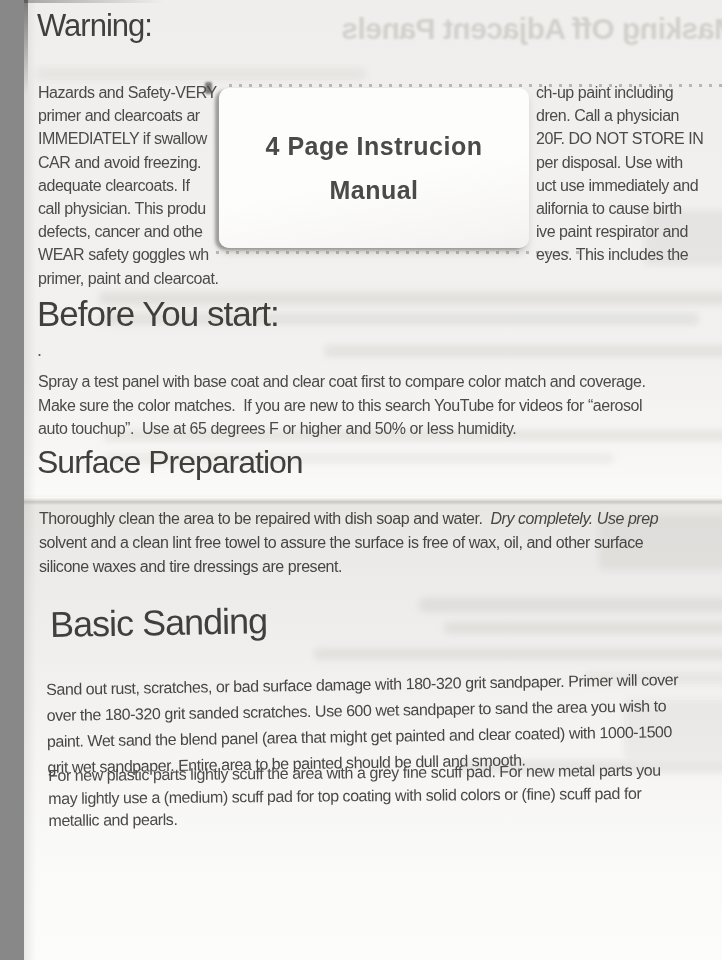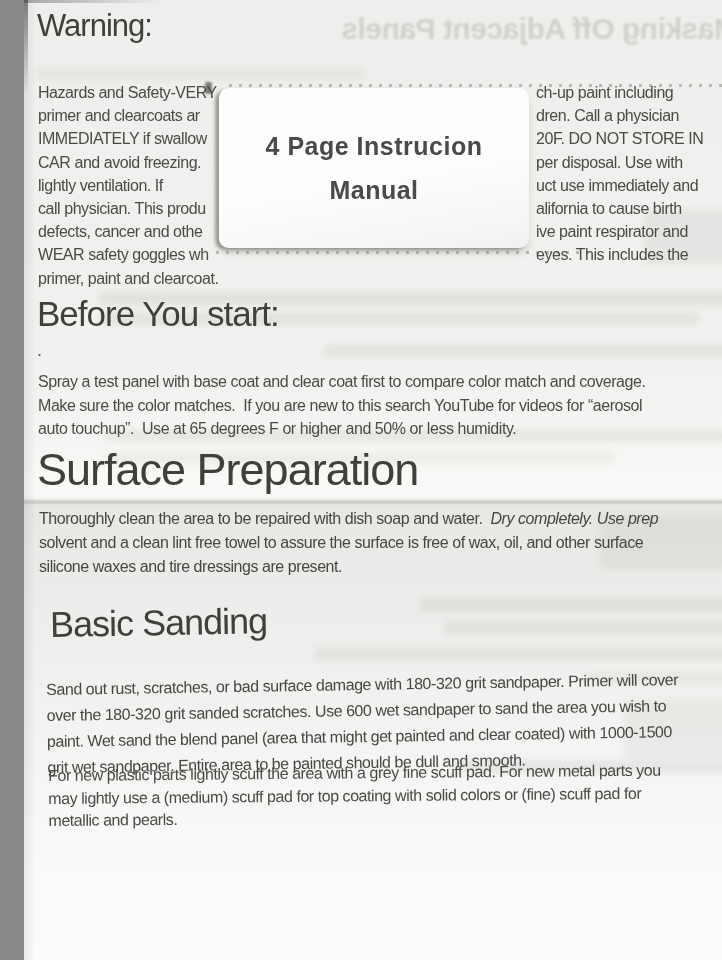--- a/index.html
+++ b/index.html
@@ -44,21 +44,21 @@
       rgba(156,154,148,0.42) 58%, rgba(110,108,102,0.18) 75%, rgba(110,108,102,0) 100%);
   }
 
   
   .heading {
     position:absolute; color:#403f3c; letter-spacing:-1px; font-weight:400;
     white-space:nowrap; z-index:3;
   }
   .h-warning  { left:13px; top:8px;   font-size:31px; }
   .h-before   { left:13px; top:294px; font-size:35px; }
-  .h-surface  { left:13px; top:444px; font-size:45px; }
+  .h-surface  { left:13px; top:444px; font-size:32px; }
   .h-basic    { left:26px; top:604px; font-size:36px; transform:rotate(-1deg); transform-origin:left center; }
 
   .body-text { position:absolute; z-index:3; font-size:16px; letter-spacing:-0.45px;
     color:#4b4a47; line-height:23.5px; }
   .tline { white-space:pre; }
 
   .warning-para { left:14px; top:81px; width:700px; line-height:23.2px; }
   .wline { position:relative; height:23.2px; white-space:nowrap; }
   .wline .right-frag { position:absolute; left:498px; top:0;text-align:center; }
 
@@ -112,21 +112,21 @@
     <div class="bleed-strip" style="left:600px; top:700px; width:115px; height:58px; background:rgba(150,148,140,0.10);"></div>
     <div class="bleed-strip" style="left:430px; top:760px; width:285px; height:13px;"></div>
   </div>
 
   <div class="heading h-warning">Warning:</div>
   <div class="body-text warning-para">
       <div class="wline"><span class="left-frag">Hazards and Safety-VERY</span><span class="right-frag">ch-up paint including</span></div>
       <div class="wline"><span class="left-frag">primer and clearcoats ar</span><span class="right-frag">dren. Call a physician</span></div>
       <div class="wline"><span class="left-frag">IMMEDIATELY if swallow</span><span class="right-frag">20F. DO NOT STORE IN</span></div>
       <div class="wline"><span class="left-frag">CAR and avoid freezing.</span><span class="right-frag">per disposal. Use with</span></div>
-      <div class="wline"><span class="left-frag">lightly ventilation. If</span><span class="right-frag">uct use immediately and</span></div>
+      <div class="wline"><span class="left-frag">adequate clearcoats. If</span><span class="right-frag">uct use immediately and</span></div>
       <div class="wline"><span class="left-frag">call physician. This produ</span><span class="right-frag">alifornia to cause birth</span></div>
       <div class="wline"><span class="left-frag">defects, cancer and othe</span><span class="right-frag">ive paint respirator and</span></div>
       <div class="wline"><span class="left-frag">WEAR safety goggles wh</span><span class="right-frag">eyes. This includes the</span></div>
       <div class="wline"><span class="left-frag">primer, paint and clearcoat.</span><span class="right-frag"></span></div>
     </div>
 
   <div class="perf perf-top"></div>
   <div class="perf perf-bottom"></div>
   <div class="perf-mark"></div>
   <div class="sticker">

